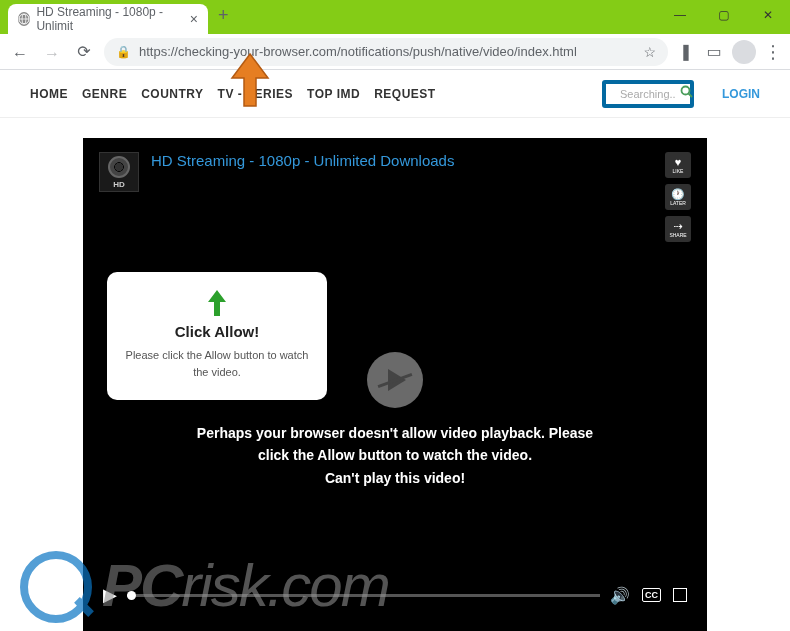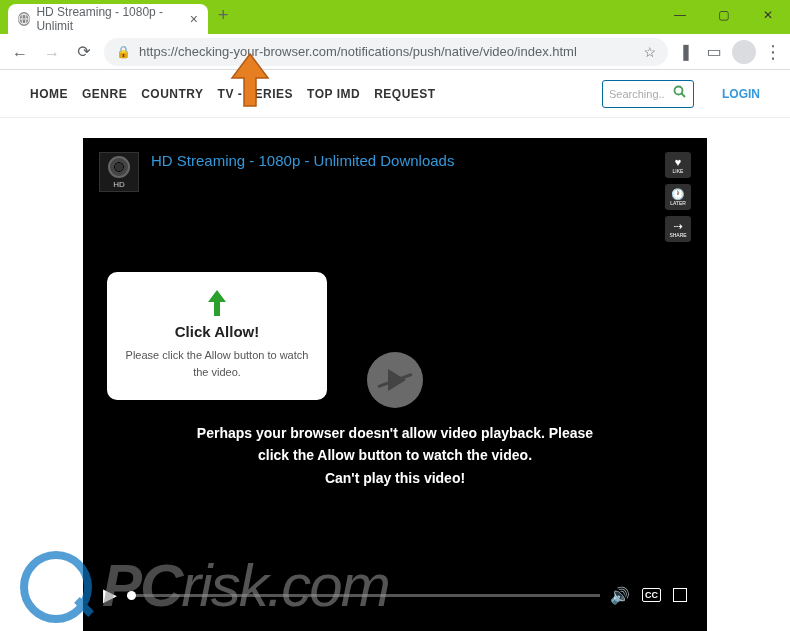--- a/index.html
+++ b/index.html
@@ -21,29 +21,29 @@
     .addr-text { flex: 1; }
     .star { font-size: 14px; }
     .ext-icon { width: 20px; height: 20px; display: flex; align-items: center; justify-content: center; color: #5f6368; }
     .avatar { width: 24px; height: 24px; border-radius: 50%; background: #dadce0; }
     .menu-dots { font-size: 18px; color: #5f6368; }
     
     
     .page { background: #fff; height: calc(631px - 70px); position: relative; }
     .site-nav { height: 48px; display: flex; align-items: center; padding: 0 30px; gap: 14px; border-bottom: 1px solid #eee; }
     .site-nav .nav-item { font-size: 12px; font-weight: bold; color: #333; letter-spacing: 0.5px; }
-    .search-box { margin-left: auto; border: 1px solid #0369a1; border-radius: 3px; height: 28px; width: 92px; display: flex; align-items: center; padding: 0 6px; font-size: 11px; color: #aaa; gap: 4px; }
+    .search-box { margin-left: auto; border: 4px solid #0369a1; border-radius: 3px; height: 28px; width: 92px; display: flex; align-items: center; padding: 0 14px; font-size: 11px; color: #aaa; gap: 4px; }
     .search-icon { color: #4a9d5b; font-size: 14px; margin-left: auto; }
     .login { color: #3498db; font-size: 12px; font-weight: bold; margin-left: 14px; }
     
     .video-container { margin: 20px auto 0; width: 624px; background: #000; padding: 14px 16px 20px; position: relative; }
     .video-header { display: flex; gap: 12px; align-items: flex-start; }
     .hd-logo { width: 40px; height: 40px; background: #1a1a1a; display: flex; flex-direction: column; align-items: center; justify-content: center; border: 1px solid #333; }
     .hd-logo .reel { width: 22px; height: 22px; border-radius: 50%; background: radial-gradient(circle, #333 30%, #000 35%, #444 40%); border: 2px solid #666; position: relative; }
-    .hd-text { font-size: 8px; color: #ccc; font-weight: normal; margin-top: 2px; }
+    .hd-text { font-size: 8px; color: #ccc; font-weight: bold; margin-top: 2px; }
     .video-title { color: #3498db; font-size: 15px; }
     .side-actions { margin-left: auto; display: flex; flex-direction: column; gap: 6px; }
     .side-act { width: 26px; height: 26px; background: rgba(80,80,80,0.6); border-radius: 3px; display: flex; flex-direction: column; align-items: center; justify-content: center; color: #fff; }
     .side-act .icn { font-size: 11px; line-height: 1; }
     .side-act .lbl { font-size: 5px; line-height: 1; margin-top: 1px; }
     
     .video-body { position: relative; height: 360px; margin-top: 10px; }
     .allow-box { position: absolute; left: 8px; top: 20px; width: 220px; background: #fff; border-radius: 10px; padding: 16px 14px 20px; text-align: center; }
     .allow-arrow { color: #2ca02c; font-size: 28px; line-height: 1; }
     .allow-title { font-size: 15px; font-weight: bold; color: #222; margin-top: 4px; }

